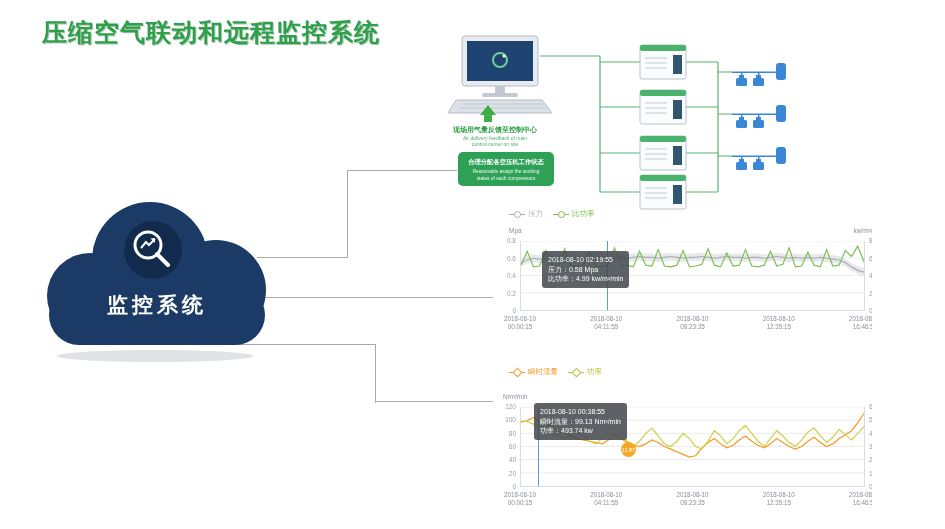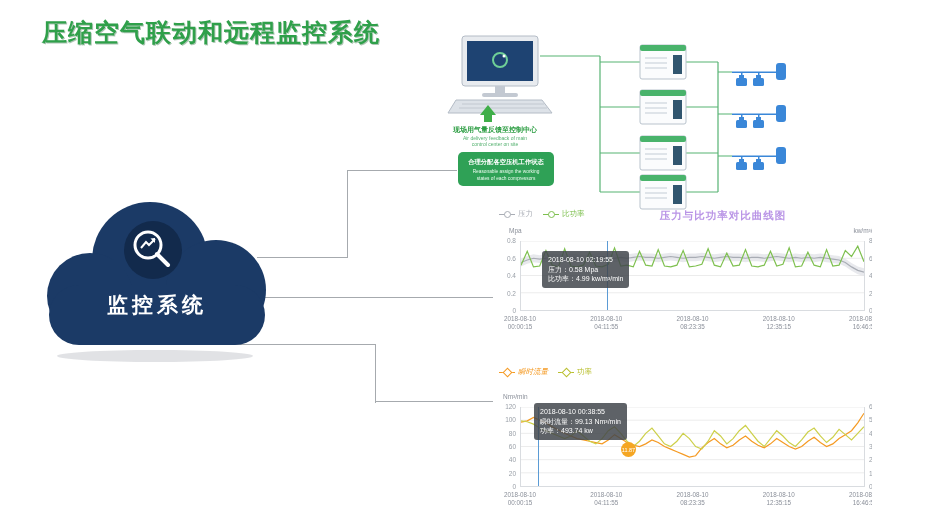--- a/index.html
+++ b/index.html
@@ -14,21 +14,21 @@
   .conn-h{position:absolute;border-top:1.5px solid #a6aaae;height:0}
   .conn-v{position:absolute;border-left:1.5px solid #a6aaae;width:0}
 
   
   #cloud{position:absolute;left:35px;top:190px;width:235px;height:175px}
   
   #diagram{position:absolute;left:440px;top:10px;width:400px;height:200px}
 
   
   .chart-panel{position:absolute}
-  .chart-panel .legend{position:absolute;left:6px;top:4px;display:flex;gap:10px;
+  .chart-panel .legend{position:absolute;left:16px;top:4px;display:flex;gap:10px;
     font-size:7.5px;align-items:center}
   .legend-marker{display:inline-block;width:16px;height:0;border-top:1px solid currentColor;
     position:relative;margin-right:3px;vertical-align:middle}
   .legend-marker::after{content:"";position:absolute;left:5px;top:-3.5px;width:5px;height:5px;
     border:1px solid currentColor;background:#fff;border-radius:50%}
   .legend-marker.diamond::after{border-radius:0;transform:rotate(45deg)}
   .chart-title{position:absolute;font-size:10.5px;letter-spacing:1px;font-weight:bold}
   .unit{position:absolute;font-size:6.5px;color:#8a8f99}
   .yticks{position:absolute;display:flex;flex-direction:column;justify-content:space-between;
     font-size:6.5px;color:#9aa0a8;line-height:8px}
@@ -202,21 +202,20 @@
       <rect x="24" y="9" width="5" height="3"></rect>
       <rect x="44" y="-3" width="10" height="17" rx="3"></rect>
     </g>
   </svg>
 
   <div class="chart-panel chart1">
     <div class="legend">
         <span><span class="legend-marker" style="color: rgb(169, 173, 181);"></span><span style="color: rgb(169, 173, 181);">压力</span></span>
         <span><span class="legend-marker" style="color: rgb(126, 192, 79);"></span><span style="color: rgb(126, 192, 79);">比功率</span></span>
       </div>
-    <div class="chart-title" style="color: rgb(185, 148, 230);">压力与比功率对比曲线图</div>
     <div class="unit uleft">Mpa</div>
     <div class="unit uright">kw/m³/min</div>
     <div class="yticks left">
         <div>0.8</div>
         <div>0.6</div>
         <div>0.4</div>
         <div>0.2</div>
         <div>0</div>
       </div>
     <div class="plot">
@@ -262,21 +261,21 @@
         </div>
         <div class="xtick" style="left: 100%;">
           <div>2018-08-10</div>
           <div>16:46:55</div>
         </div>
       </div>
   </div>
 
   <div class="chart-panel chart2">
     <div class="legend">
-        <span><span class="legend-marker diamond" style="color: rgb(245, 154, 35);"></span><span style="color: rgb(245, 154, 35); font-style: italic;">瞬时流量</span></span>
+        <span><span class="legend-marker diamond" style="color: rgb(245, 154, 35);"></span><span style="color: rgb(245, 154, 35);">瞬时流量</span></span>
         <span><span class="legend-marker diamond" style="color: rgb(185, 191, 46);"></span><span style="color: rgb(185, 191, 46);">功率</span></span>
       </div>
     <div class="unit uleft">Nm³/min</div>
     <div class="yticks left">
         <div>120</div>
         <div>100</div>
         <div>80</div>
         <div>60</div>
         <div>40</div>
         <div>20</div>

